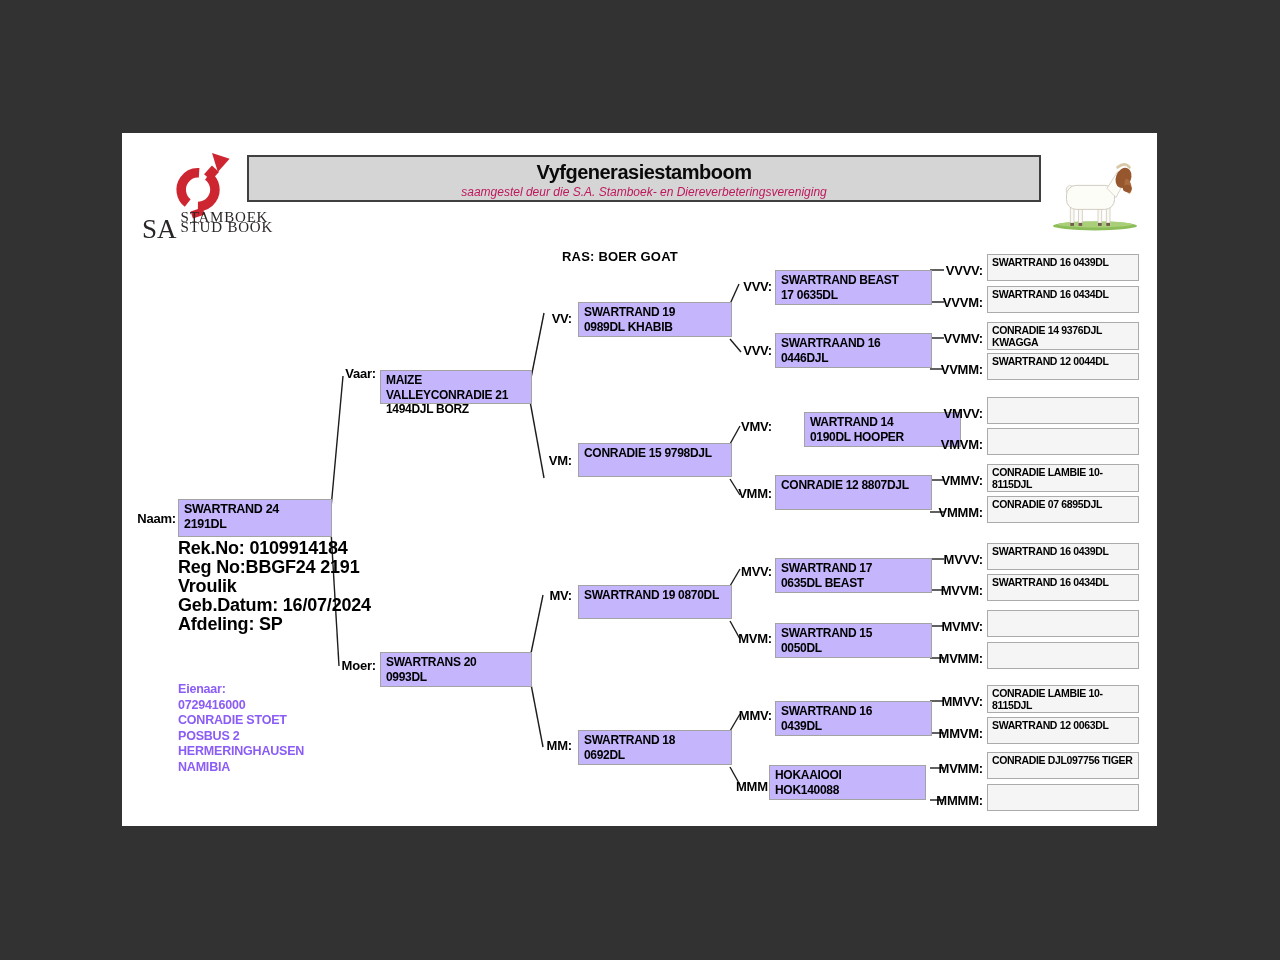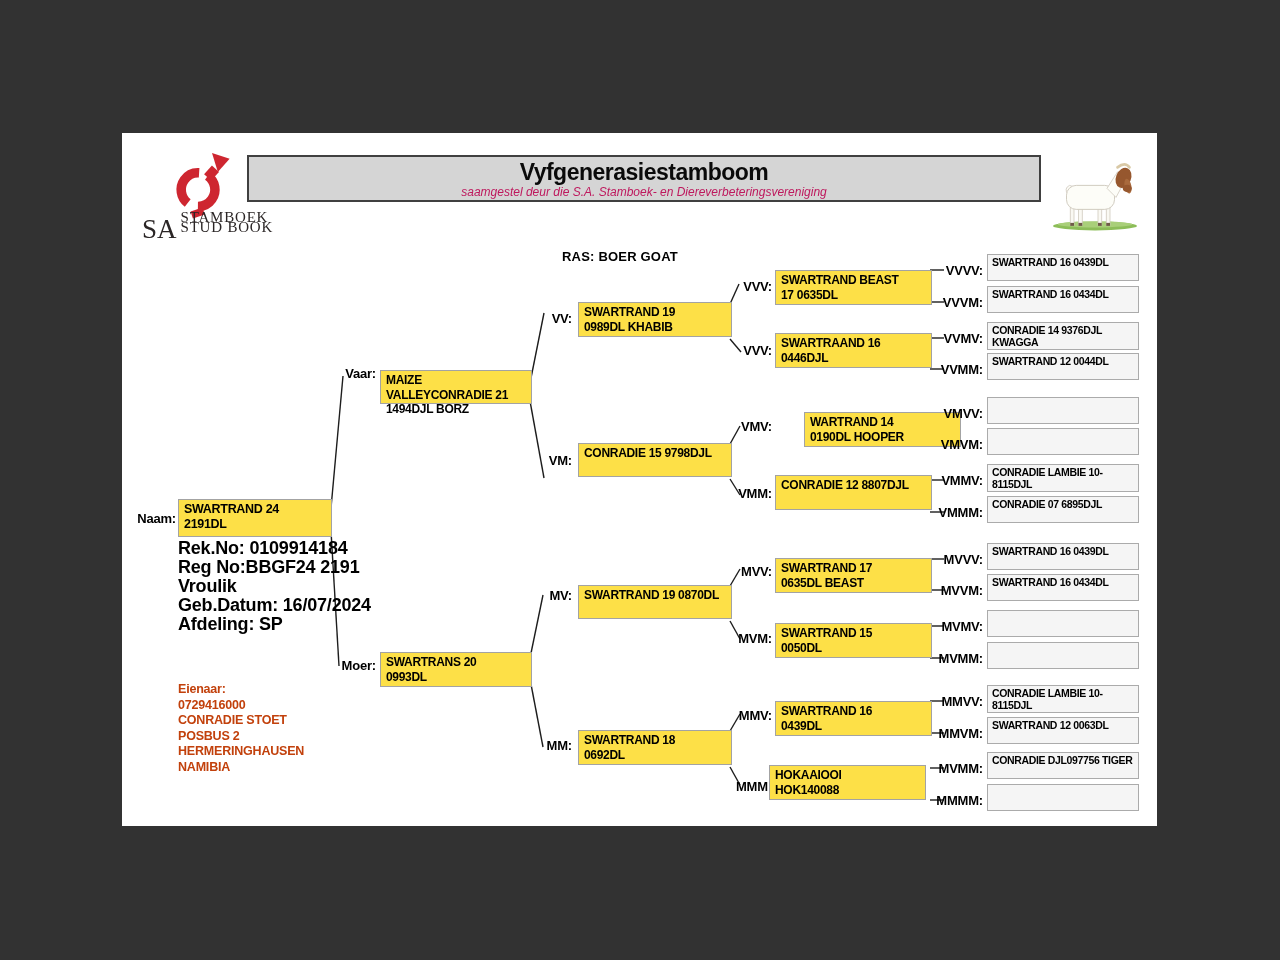--- a/index.html
+++ b/index.html
@@ -16,21 +16,21 @@
     background:#ffffff;
   }
   .abs{position:absolute;}
   
   .title-box{
     left:125px;top:22px;width:790px;height:43px;
     background:#d5d5d5;border:2px solid #404040;
     text-align:center;
   }
   .title{
-    font-size:23px;font-weight:bold;color:#0a0a0a;
+    font-size:20px;font-weight:bold;color:#0a0a0a;
     line-height:28px;margin-top:1px;letter-spacing:-0.5px;
   }
   .subtitle{
     font-size:12px;font-style:italic;color:#be185d;line-height:13px;
   }
   .ras{
     left:440px;top:116px;font-size:13px;font-weight:bold;color:#000;
     letter-spacing:0.2px;
   }
   
@@ -41,38 +41,38 @@
     display:inline-block;vertical-align:6px;margin-left:4px;
     font-family:"Liberation Serif",serif;font-size:15px;color:#2b2626;
     letter-spacing:0.8px;line-height:9.5px;
   }
   
   .lbl{
     font-size:13px;font-weight:bold;color:#000;
     text-align:right;letter-spacing:-0.2px;white-space:nowrap;
   }
   .bx{
-    background:#fde047;border:1px solid #a3a3a3;
+    background:#c4b5fd;border:1px solid #a3a3a3;
     font-size:12px;font-weight:bold;color:#000;
     padding:2px 5px;line-height:14.5px;
     letter-spacing:-0.3px;white-space:pre;
     overflow:visible;
   }
   .bx5{
     background:#f5f5f5;border:1px solid #ababab;
     font-size:10.5px;font-weight:bold;color:#000;
     padding:2px 4px;line-height:11.5px;
     letter-spacing:-0.35px;white-space:pre;
   }
   .subject-details{
     left:56px;top:406px;font-size:18px;font-weight:bold;color:#000;
     line-height:19px;letter-spacing:-0.2px;
   }
   .owner-block{
-    left:56px;top:549px;font-size:12.5px;font-weight:bold;color:#c2410c;
+    left:56px;top:549px;font-size:12.5px;font-weight:bold;color:#8b5cf6;
     line-height:15.5px;letter-spacing:-0.2px;
   }
   svg.lines{left:0;top:0;width:1035px;height:693px;}
 </style>
 </head>
 <body>
 
 <div class="page">
 
   <svg class="lines abs" viewBox="0 0 1035 693" xmlns="http://www.w3.org/2000/svg">

